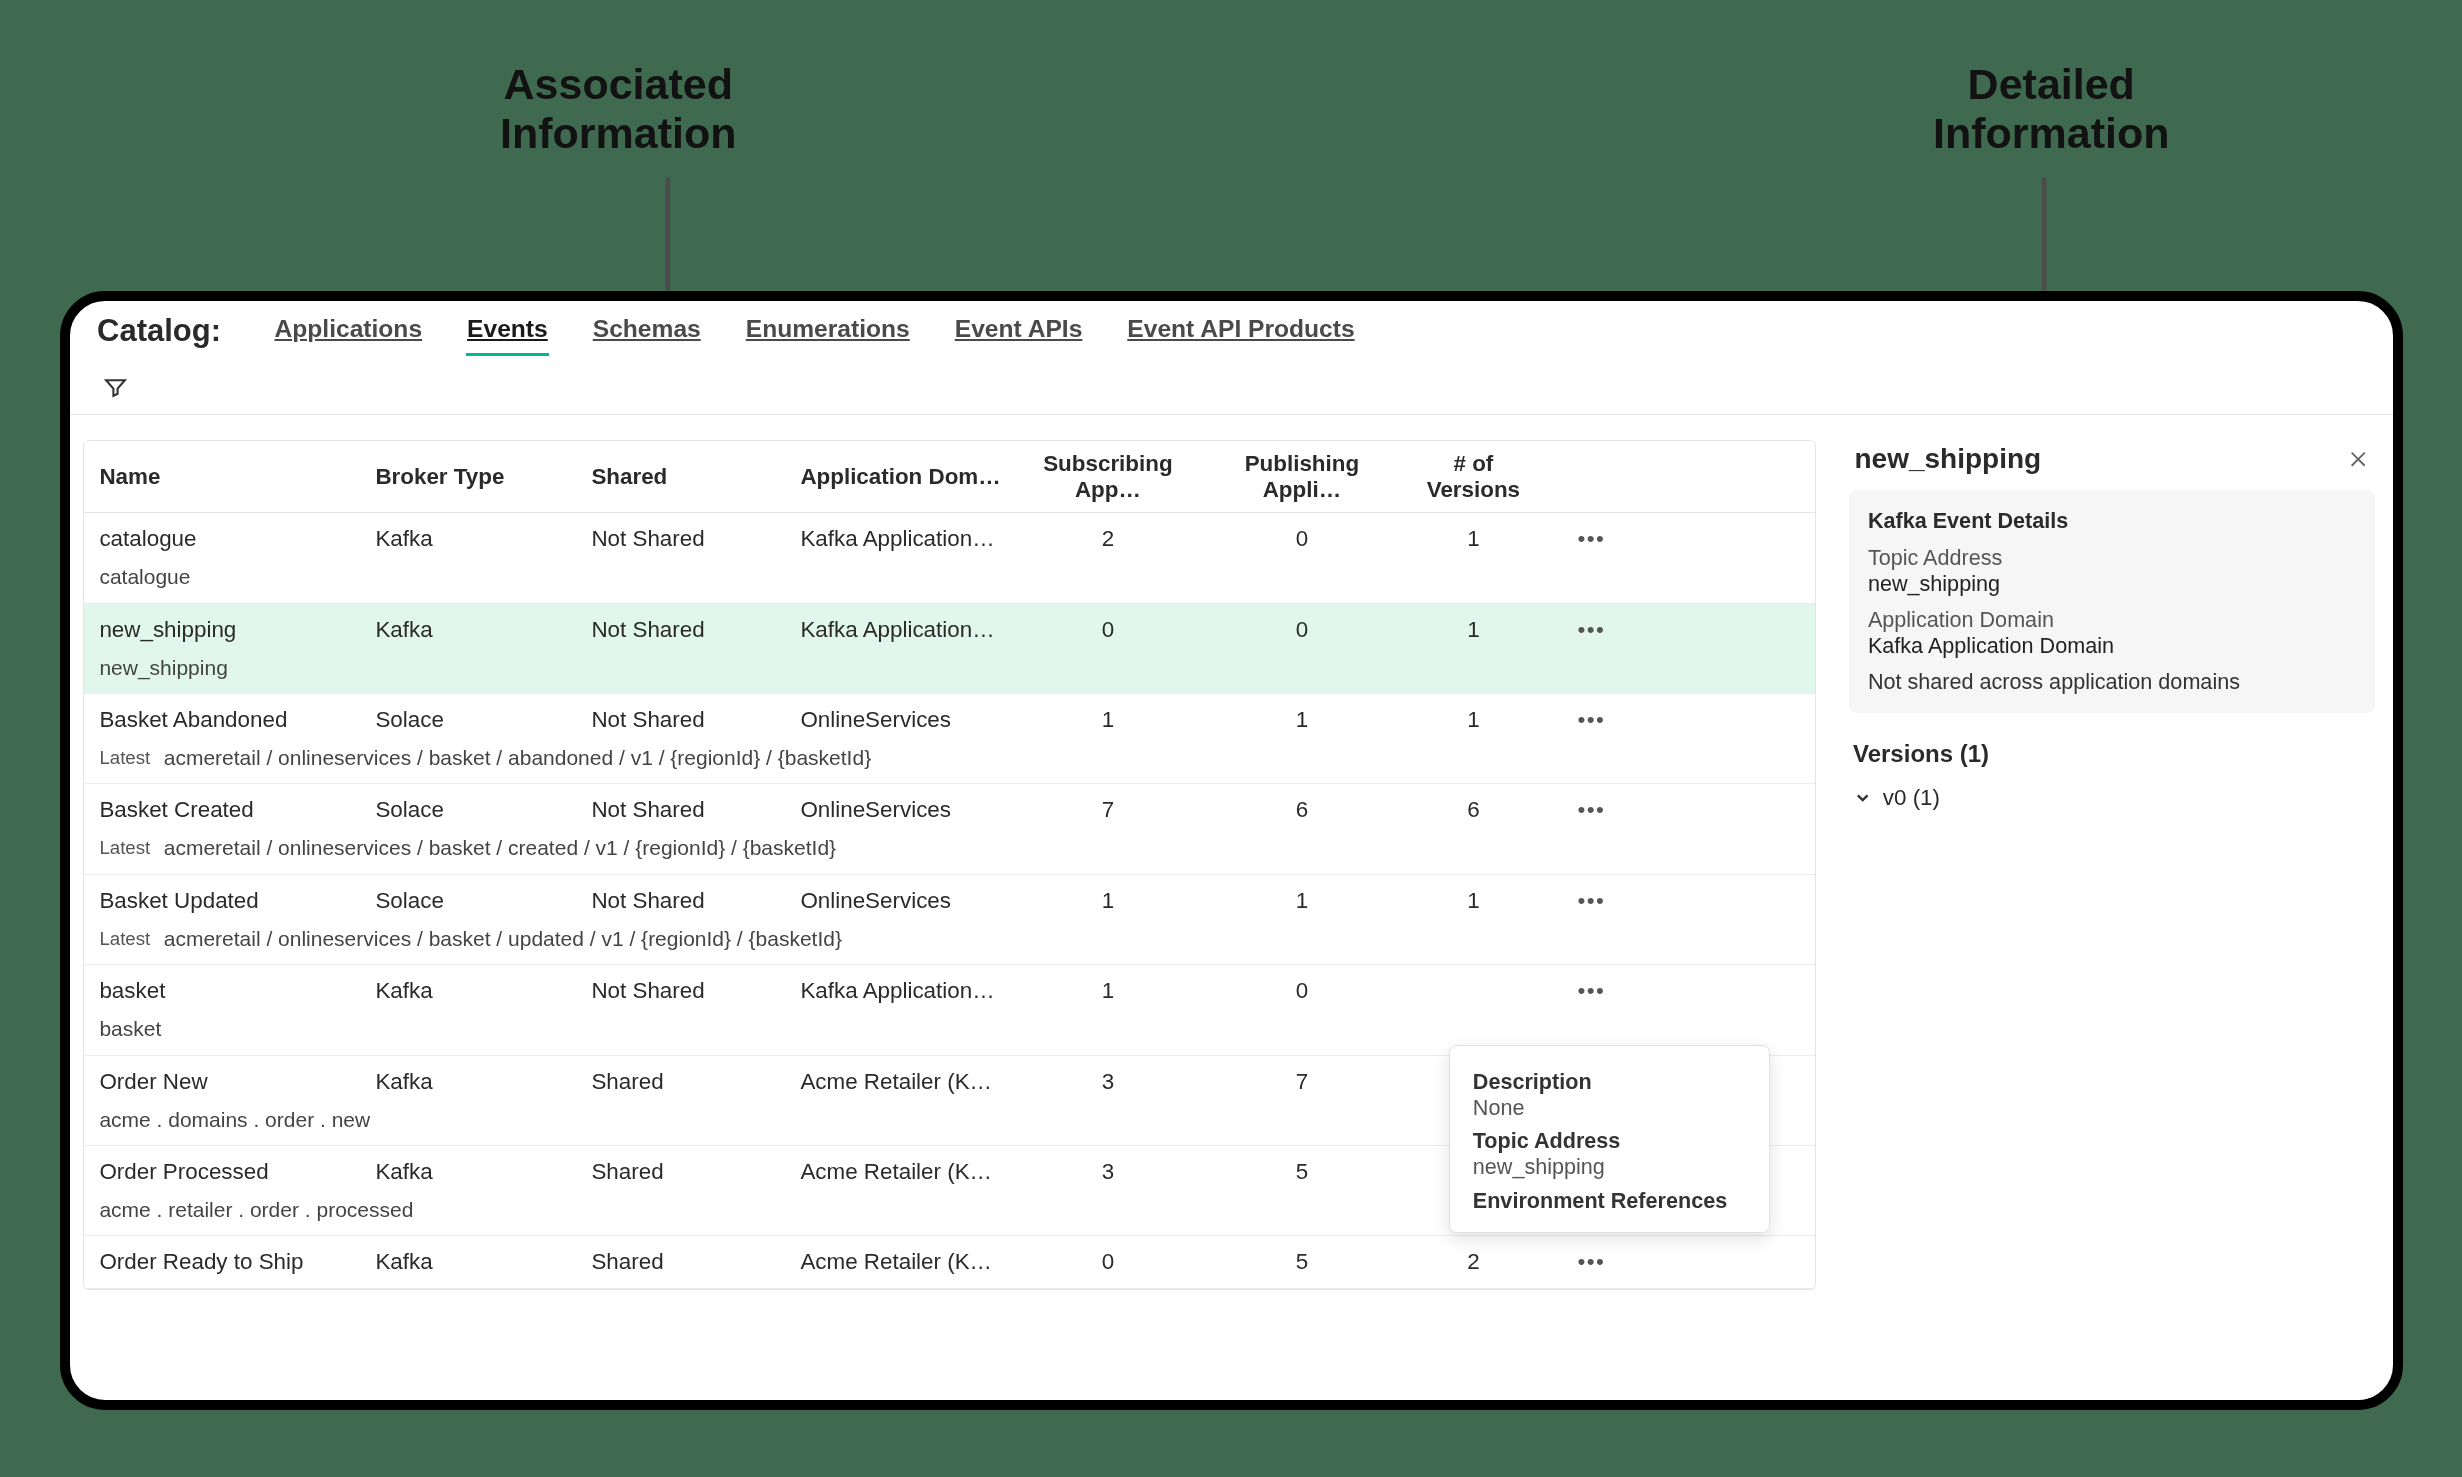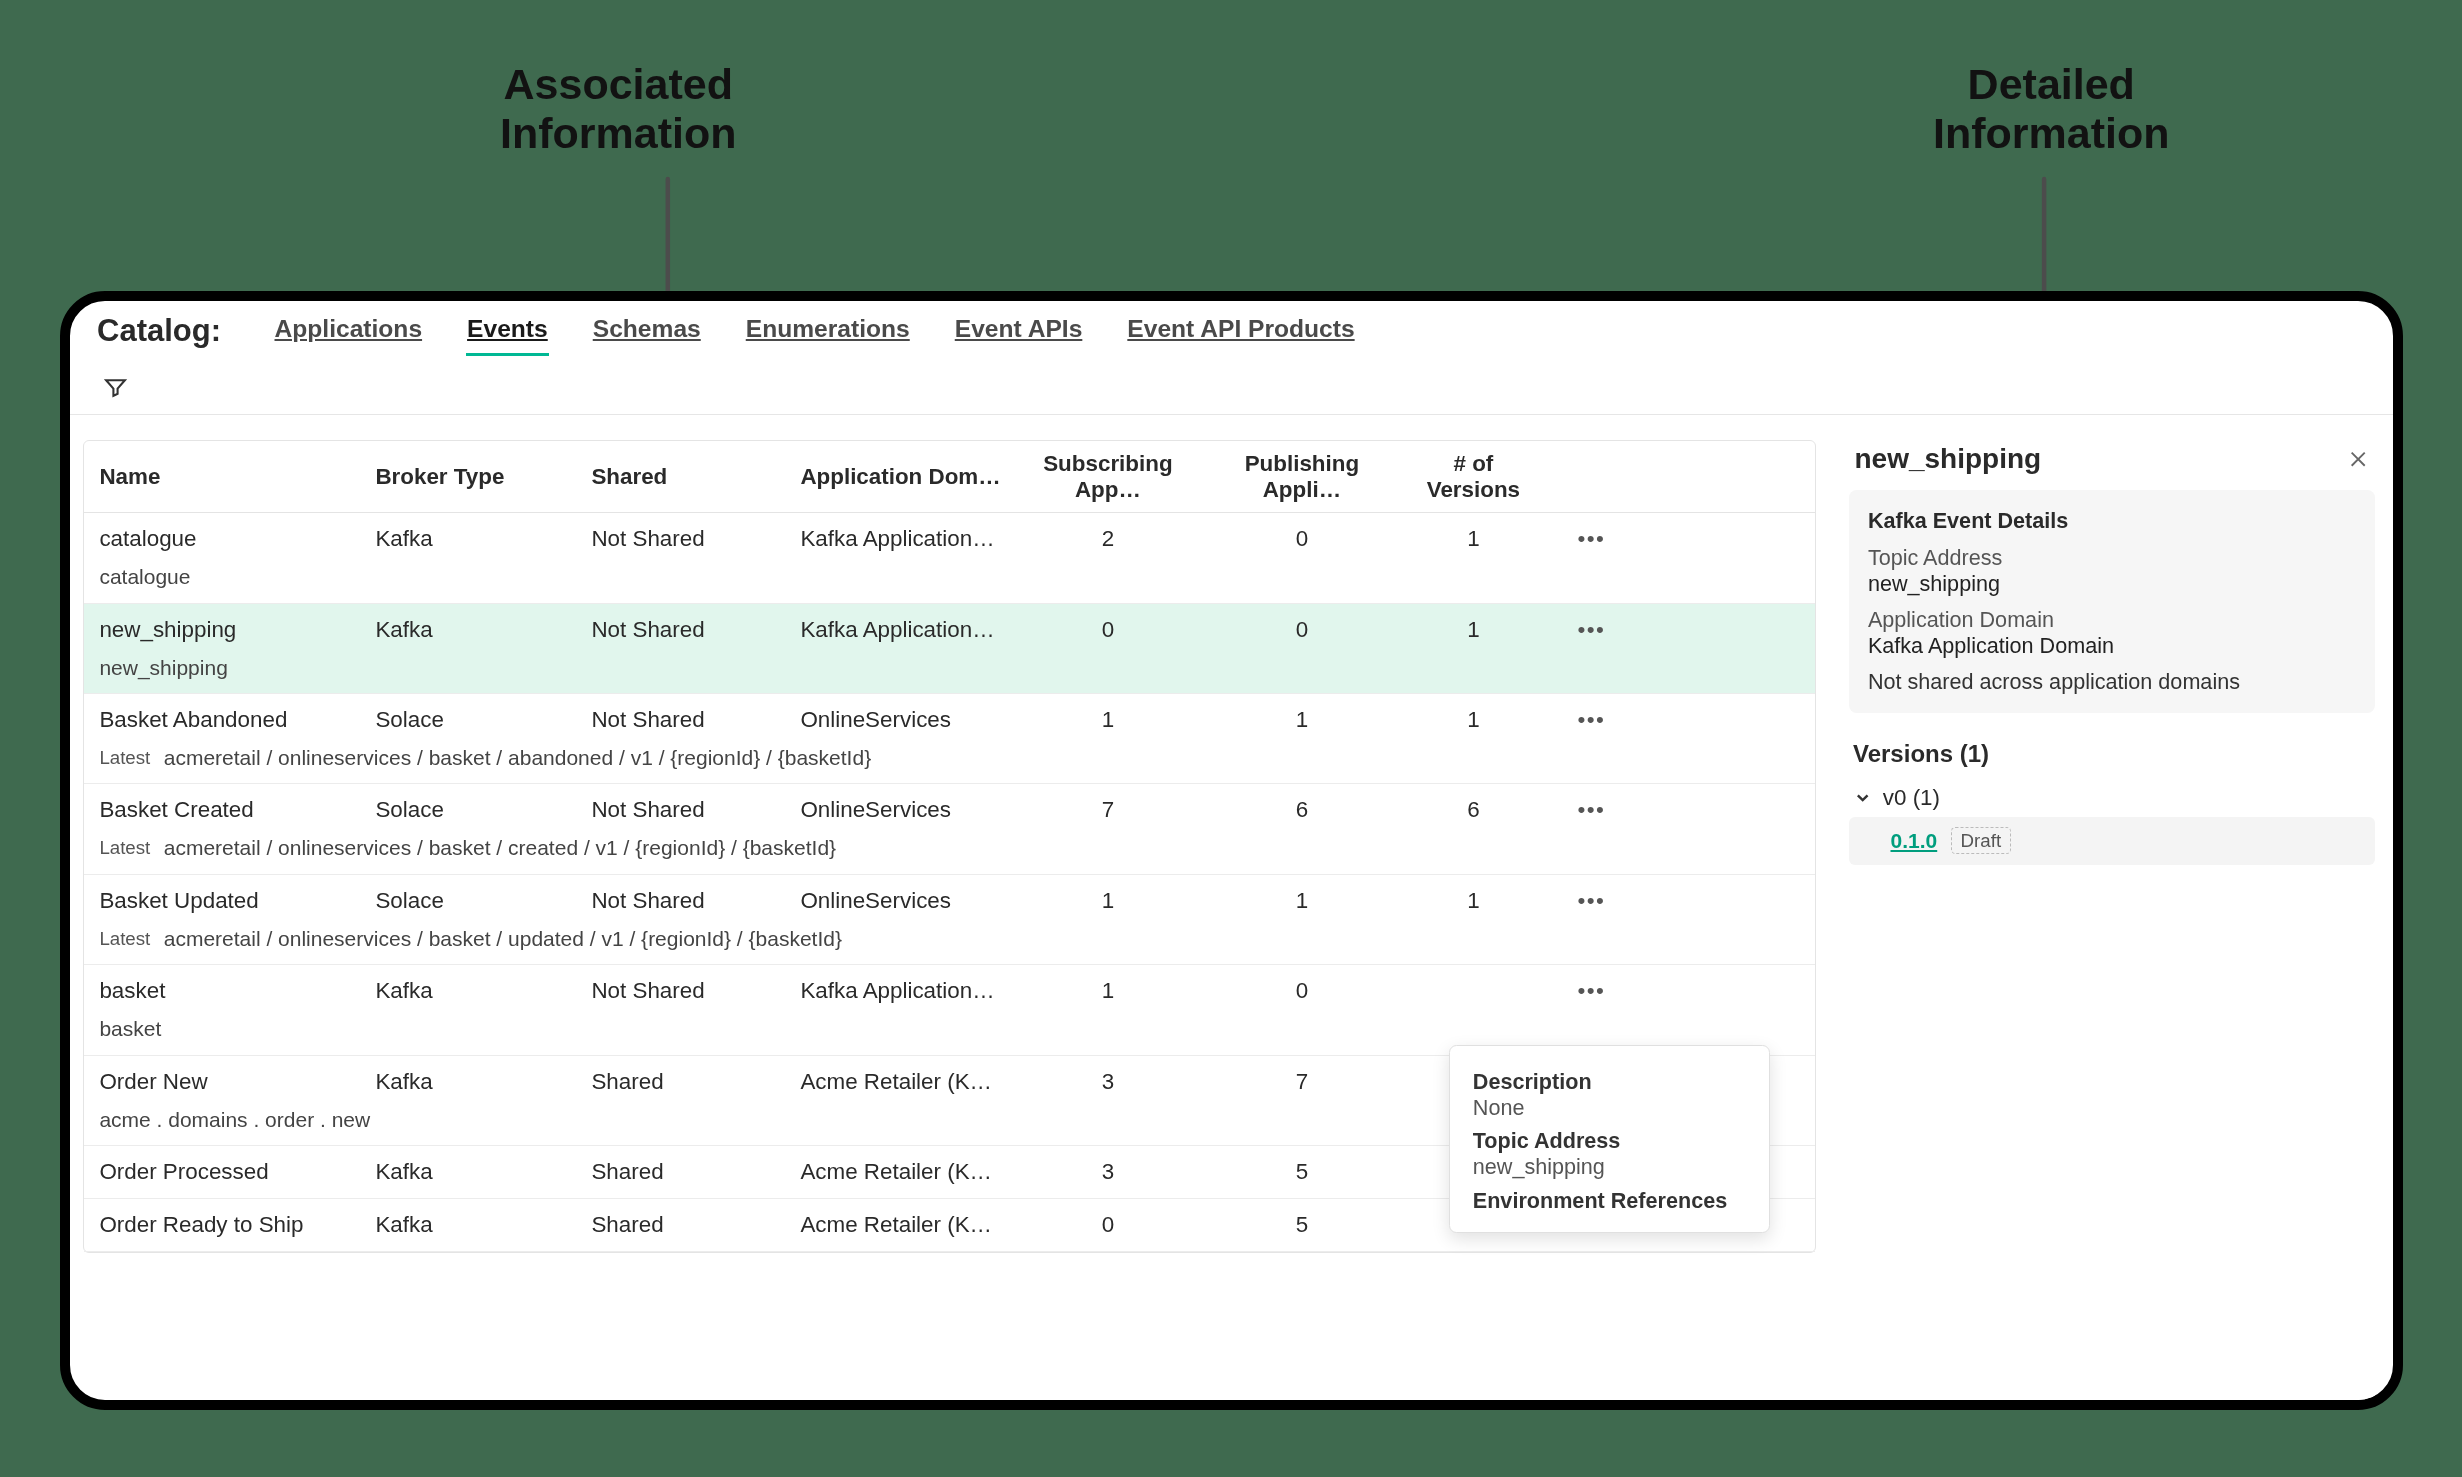--- a/index.html
+++ b/index.html
@@ -285,20 +285,23 @@
                   <div class="drow-main">
                     <div class="dcell">Order Processed</div>
                     <div class="dcell">Kafka</div>
                     <div class="dcell">Shared</div>
                     <div class="dcell">Acme Retailer (K…</div>
                     <div class="dcell right">3</div>
                     <div class="dcell right">5</div>
                     <div class="dcell right"></div>
                     <div class="menu-dots">•••</div>
                   </div>
+                  <div class="drow-sub">
+                    <span>acme . retailer . order . processed</span>
+                  </div>
                 </div>
                 <div class="drow">
                   <div class="drow-main">
                     <div class="dcell">Order Ready to Ship</div>
                     <div class="dcell">Kafka</div>
                     <div class="dcell">Shared</div>
                     <div class="dcell">Acme Retailer (K…</div>
                     <div class="dcell right">0</div>
                     <div class="dcell right">5</div>
                     <div class="dcell right">2</div>
@@ -340,24 +343,20 @@
 
             <div class="versions-h">Versions (1)</div>
             <div class="vrow">
               <span>
                 <svg width="19.4" height="19.4" viewBox="0 0 24 24" fill="none" stroke="#333" stroke-width="3">
                     <polyline points="6 9 12 15 18 9"></polyline>
                   </svg>
               </span>
               <span>v0 (1)</span>
             </div>
-            <div class="vsub">
-              <span class="link">0.1.0</span>
-              <span class="draft-chip">Draft</span>
-            </div>
           </div>
         </div>
 
       </div>
     </div>
   </div>
 </div>
 
 
 </body></html>

